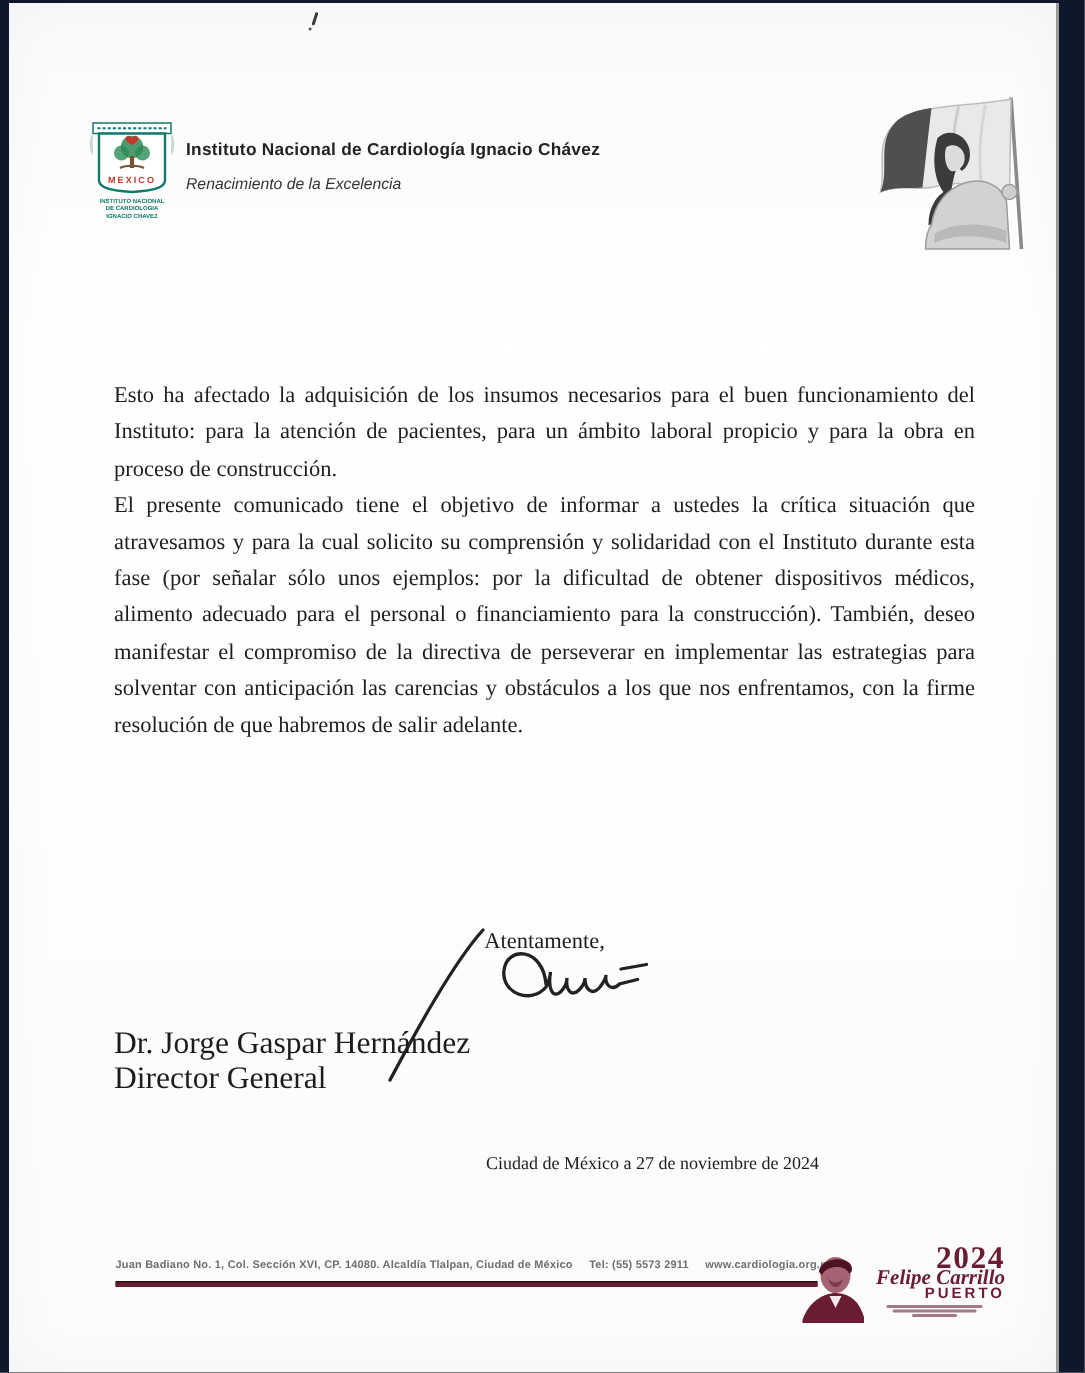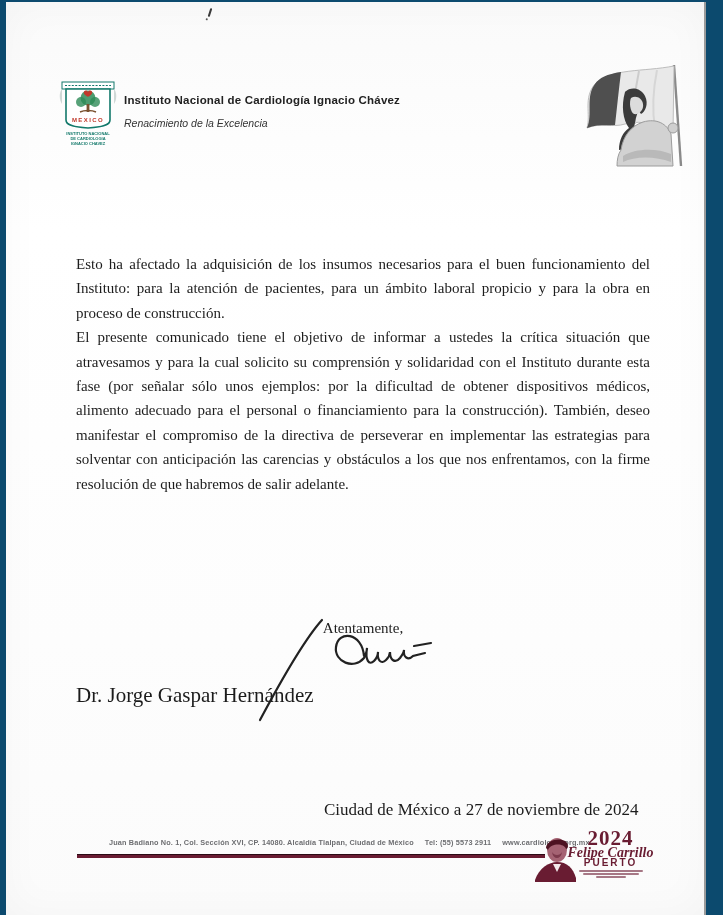--- a/index.html
+++ b/index.html
@@ -1,19 +1,19 @@
 <!DOCTYPE html>
 <html lang="es"><head>
 <meta charset="utf-8">
 <style>
   html,body{margin:0;padding:0;}
   .photo{
     position:relative;
     width:723px;height:915px;
-    background:#0c4a6e;
+    background:#0f172a;
     overflow:hidden;
     font-family:"Liberation Serif", serif;
   }
   .page{
     position:absolute;
     left:6px; right:17px; top:2px; bottom:0;
     background:linear-gradient(180deg,#fafafa 0%,#ffffff 25%,#fdfdfd 70%,#fbfbfb 100%);
     border-right:2px solid #9b9b9b;
     box-shadow:inset 0 0 40px rgba(0,0,0,0.03);
   }
@@ -53,39 +53,38 @@
   .salutation{
     position:absolute; left:70px; width:574px; top:618px;
     text-align:center; font-size:15px; color:#1d1d1d;
   }
   .signature{ position:absolute; left:238px; top:614px; }
   .signer{
     position:absolute; left:70px; width:574px; top:682px;
     text-align:left; font-size:21px; color:#1c1c1c; line-height:23px;
   }
   .dateline{
-    position:absolute; left:318px; top:798px;
-    font-size:17px; color:#1c1c1c;
+    position:absolute; left:318px; top:766px;
+    font-size:12px; color:#1c1c1c;
   }
   
   .footer-line{
     position:absolute; left:71px; top:836px; width:470px;
     display:flex; gap:11px;
     font-family:"Liberation Sans", sans-serif;
     font-weight:bold; font-size:7.3px; color:#6d6e71; letter-spacing:.15px;
     white-space:nowrap;
-    margin-left:32px;
   }
   .footer-rule{
     position:absolute; left:71px; top:853px; width:468px; height:3px;
     background:#691c32; box-shadow:0 -1px 0 #2b0b15;
   }
   .year-logo{ position:absolute; left:527px; top:826px; width:140px; }
   .year-portrait{ position:absolute; left:0; top:6px; }
-  .year-text{ position:absolute; left:30px; top:0; width:95px; text-align:center; color:#691c32; }
+  .year-text{ position:absolute; left:42px; top:0; width:95px; text-align:right; color:#691c32; }
   .year-number{
     font-family:"Liberation Serif", serif; font-weight:bold;
     font-size:21px; letter-spacing:1px; line-height:20px;
   }
   .year-script{ font-style:italic; font-weight:bold; font-size:14px; line-height:9px; }
   .year-caps{
     font-family:"Liberation Sans", sans-serif; font-weight:bold;
     font-size:10px; letter-spacing:2px; line-height:11px;
   }
   .year-caption{ margin-top:2px; display:flex; flex-direction:column; align-items:center; gap:1px; }
@@ -175,20 +174,21 @@
         <g fill="none" stroke="#222222" stroke-width="2.2" stroke-linecap="round">
           <path d="M16,104 C32,74 58,26 78,4"></path>
           <path d="M120,40 C118,16 94,14 92,31 C90,46 110,54 120,42 C122,38 123,34 123,32 C121,44 125,50 130,45 C133,42 134,38 134,36 C133,44 137,49 142,44 C145,41 146,38 146,36 C146,44 151,48 156,42 C159,38 160,35 160,34 C159,41 164,45 169,40 L181,37"></path>
           <path d="M170,30 L187,27"></path>
         </g>
       </svg>
     </div>
 
     <div class="signer">
       <div>Dr. Jorge Gaspar Hernández</div>
+      <div>Director General</div>
     </div>
 
     <div class="dateline">Ciudad de México a 27 de noviembre de 2024</div>
 
     <div class="footer-line">
       <span>Juan Badiano No. 1, Col. Sección XVI, CP. 14080. Alcaldía Tlalpan, Ciudad de México</span>
       <span>Tel: (55) 5573 2911</span>
       <span>www.cardiologia.org.mx</span>
     </div>
     <div class="footer-rule"></div>

